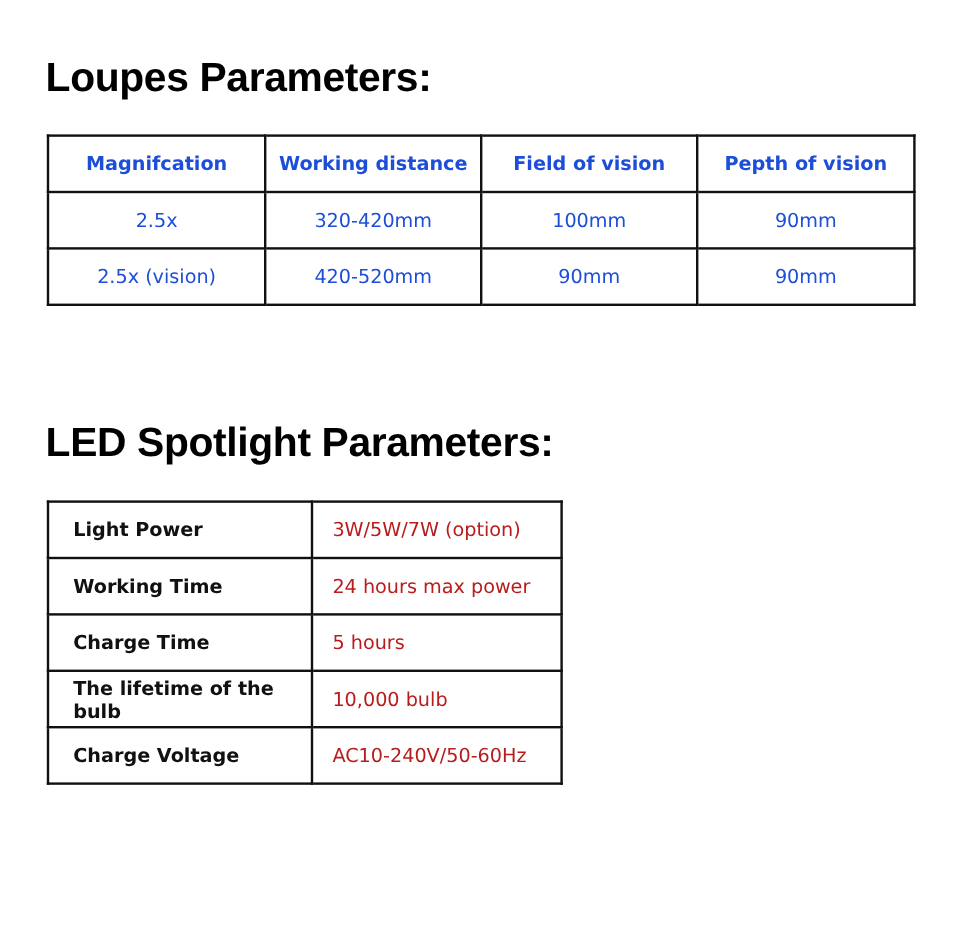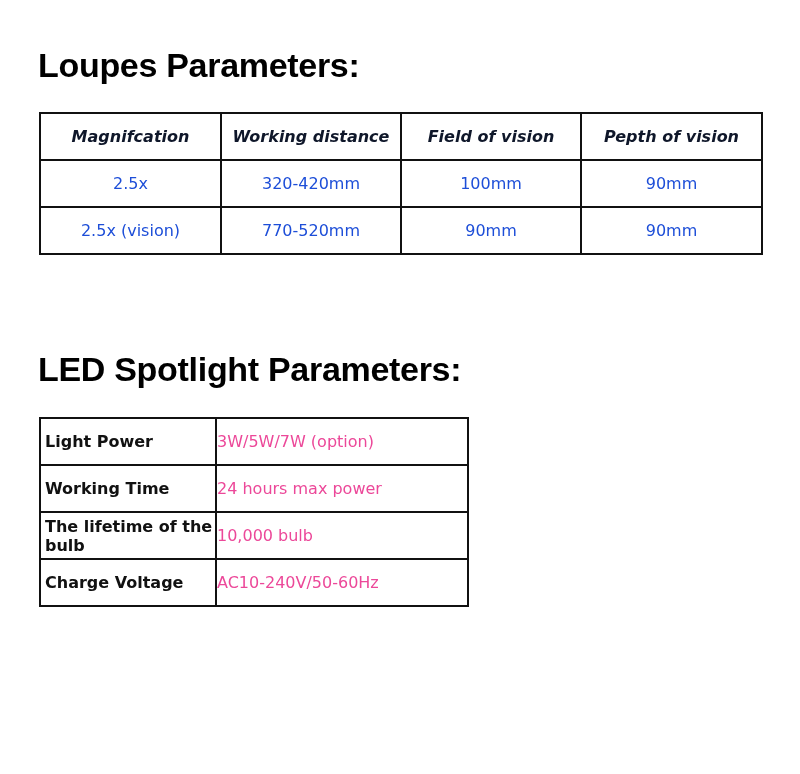--- a/index.html
+++ b/index.html
@@ -6,26 +6,26 @@
   body { width:800px; height:774px; position:relative; overflow:hidden;
          font-family:"DejaVu Sans", "Liberation Sans", sans-serif; color:#111; }
   .heading { position:absolute; left:38px; margin:0; font-family:Liberation Sans, sans-serif;
              font-weight:bold; font-size:34px; letter-spacing:-0.3px; color:#000; white-space:nowrap; }
   #h1 { top:46px; }
   #h2 { top:350px;text-align:right; }
   table { position:absolute; border-collapse:collapse; table-layout:fixed; }
   td, th { border:2px solid #111; padding:0; box-sizing:border-box; }
   #loupes { left:39px; top:112px; width:722px; }
   #loupes th, #loupes td { height:47px; text-align:center; font-size:16px; }
-  #loupes th { font-weight:bold; color:#0f172a;font-style:italic; }
+  #loupes th { font-weight:bold; color:#1d4ed8; }
   #loupes td { color:#1d4ed8; font-weight:normal; }
   #led { left:39px; top:417px; width:430px; }
   #led td { height:47px; font-size:16px; }
-  #led td.k { font-weight:bold; color:#111; padding-left:4px; width:176px; }
-  #led td.v { color:#ec4899; }
+  #led td.k { font-weight:bold; color:#111; padding-left:20px; width:220px; }
+  #led td.v { color:#b91c1c; padding-left:16px; }
 </style>
 </head>
 <body>
 
 <h1 id="h1" class="heading">Loupes Parameters:</h1>
 
 <table id="loupes">
   <colgroup>
       <col style="width:181px">
       <col style="width:180px">
@@ -42,40 +42,44 @@
   </thead>
   <tbody>
     <tr>
       <td>2.5x</td>
       <td>320-420mm</td>
       <td>100mm</td>
       <td>90mm</td>
     </tr>
     <tr>
       <td>2.5x (vision)</td>
-      <td>770-520mm</td>
+      <td>420-520mm</td>
       <td>90mm</td>
       <td>90mm</td>
     </tr>
   </tbody>
 </table>
 
 <h1 id="h2" class="heading">LED Spotlight Parameters:</h1>
 
 <table id="led">
   <tbody>
     <tr>
       <td class="k">Light Power</td>
       <td class="v">3W/5W/7W (option)</td>
     </tr>
     <tr>
       <td class="k">Working Time</td>
       <td class="v">24 hours max power</td>
     </tr>
     <tr>
+      <td class="k">Charge Time</td>
+      <td class="v">5 hours</td>
+    </tr>
+    <tr>
       <td class="k">The lifetime of the bulb</td>
       <td class="v">10,000 bulb</td>
     </tr>
     <tr>
       <td class="k">Charge Voltage</td>
       <td class="v">AC10-240V/50-60Hz</td>
     </tr>
   </tbody>
 </table>
 

